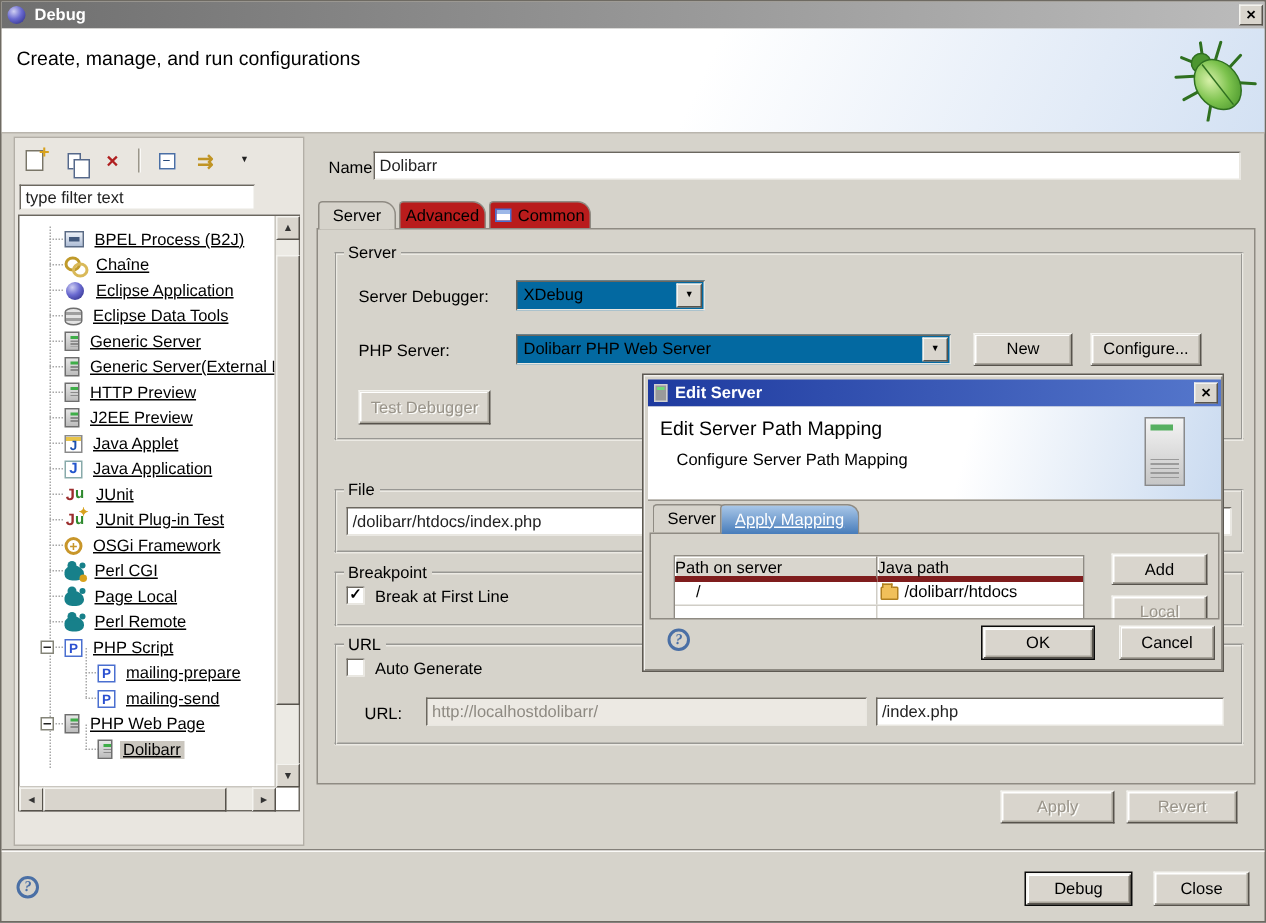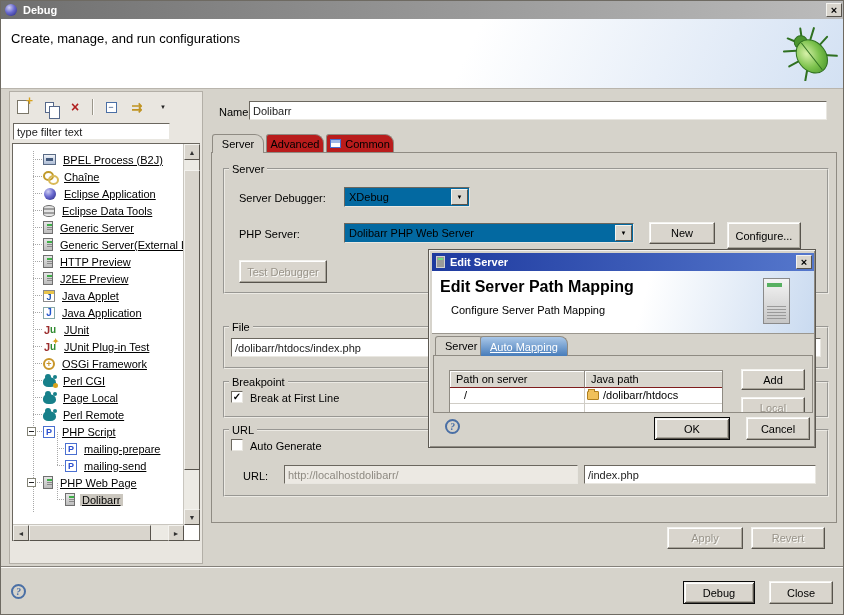--- a/index.html
+++ b/index.html
@@ -103,31 +103,31 @@
   .sepline{left:0;top:565px;width:844px;height:2px;border-top:1px solid #84807a;border-bottom:1px solid #fbfaf8;}
   .helpicon{width:15px;height:15px;border-radius:50%;border:2px solid #4a6fa5;color:#4a6fa5;font-family:"Liberation Serif",serif;font-weight:bold;font-style:italic;font-size:10px;display:flex;align-items:center;justify-content:center;}
 
   
   .dialog{left:427px;top:248px;width:388px;height:199px;background:#d6d3cb;border:1px solid #5d5952;box-shadow:inset 1px 1px 0 #f2f1ee,inset -1px -1px 0 #8f8b83;z-index:50;}
   .dlg-titlebar{position:absolute;left:3px;top:3px;width:382px;height:18px;background:linear-gradient(90deg,#1e3a9f,#5577cc);display:flex;align-items:center;}
   .dlg-titlebar .ttl{color:#fff;font-weight:bold;margin-left:5px;}
   .mini-server{width:9px;height:12px;margin-left:4px;border:1px solid #d0d0d0;background:#9a9a9a;position:relative;flex:none;}
   .mini-server::before{content:"";position:absolute;left:1px;top:1px;width:5px;height:2px;background:#6fdc7a;}
   .dlg-header{position:absolute;left:3px;top:21px;width:382px;height:63px;background:linear-gradient(105deg,#ffffff 55%,#dce7f5 85%,#c9daf0);border-bottom:1px solid #9b978f;}
-  .dlg-header .h{font-size:16px;font-weight:bold;margin:7px 0 8px 8px;}
+  .dlg-header .h{font-size:13px;font-weight:normal;margin:7px 0 8px 8px;}
   .dlg-header .sub{margin:7px 0 0 19px;}
   .tower{position:absolute;right:24px;top:7px;width:27px;height:46px;background:linear-gradient(#f4f4f4,#c6c6c6);border:1px solid #8a8a8a;}
   .tower::before{content:"";position:absolute;left:3px;top:4px;width:15px;height:4px;background:#57b061;}
   .tower::after{content:"";position:absolute;left:3px;bottom:3px;width:19px;height:14px;background:repeating-linear-gradient(#9a9a9a 0 1px,transparent 1px 3px);}
   .dtab{position:absolute;top:86px;height:19px;border:1px solid #8f8b83;border-bottom:none;border-radius:3px 8px 0 0;display:flex;align-items:center;padding:0 9px;background:#d6d3cb;}
   .dtab.activeblue{background:linear-gradient(#a9c7e8,#477cba);color:#fff;text-decoration:underline;z-index:3;height:20px;}
   .dlg-content{position:absolute;left:4px;top:105px;width:380px;height:58px;border:1px solid #8f8b83;overflow:hidden;background:#d6d3cb;}
   .ptable{position:absolute;left:15px;top:14px;width:274px;background:#fff;border:1px solid #8f8b83;}
   .ptable .hrow{display:flex;height:17px;}
-  .ptable .hcell{background:#d9d6ce;border-right:1px solid #8f8b83;border-bottom:1px solid #7f1d1d;box-shadow:inset 1px 1px 0 #fff;padding-left:6px;line-height:16px;flex:none;}
+  .ptable .hcell{background:#d9d6ce;border-right:1px solid #8f8b83;border-bottom:4px solid #7f1d1d;box-shadow:inset 1px 1px 0 #fff;padding-left:0;line-height:16px;flex:none;}
   .ptable .brow{display:flex;height:15px;}
   .ptable .bcell{border-right:1px solid #d0cdc6;line-height:15px;flex:none;display:flex;align-items:center;}
   .folder{width:12px;height:9px;background:#f0c05a;border:1px solid #b08020;border-radius:1px;position:relative;margin:0 4px 0 2px;flex:none;}
   .folder::before{content:"";position:absolute;left:0;top:-3px;width:5px;height:2px;background:#f0c05a;border:1px solid #b08020;border-bottom:none;}
   .dlg-bottom{position:absolute;left:3px;bottom:3px;width:382px;height:33px;}
 </style>
 </head>
 <body>
 
 <div class="screen">
@@ -329,21 +329,21 @@
   <div class="abs combo" style="left:343px;top:186px;width:126px">
     <span class="val">XDebug</span>
     <span class="drop">▼</span>
   </div>
   <span class="abs lbl" style="left:238px;top:224px">PHP Server:</span>
   <div class="abs combo" style="left:343px;top:222px;width:290px">
     <span class="val">Dolibarr PHP Web Server</span>
     <span class="drop">▼</span>
   </div>
   <div class="abs btn" style="left:648px;top:221px;width:66px;height:22px">New</div>
-  <div class="abs btn" style="left:726px;top:221px;width:74px;height:27px">Configure...</div>
+  <div class="abs btn" style="left:726px;top:221px;width:74px;height:22px">Configure...</div>
   <div class="abs btn disabled" style="left:238px;top:259px;width:88px;height:23px">Test Debugger</div>
 
   <fieldset class="grp" style="left:222px;top:320px;width:606px;height:48px">
     <legend>File</legend>
   </fieldset>
   <input class="abs tf" style="left: 230px; top: 337px; width: 590px; height: 19px;" value="/dolibarr/htdocs/index.php">
 
   <fieldset class="grp" style="left:222px;top:375px;width:606px;height:42px">
     <legend>Breakpoint</legend>
   </fieldset>
@@ -376,21 +376,21 @@
     <div class="dlg-header">
       <div class="h">Edit Server Path Mapping</div>
       <div class="sub">Configure Server Path Mapping</div>
       <span class="tower"></span>
     </div>
 
     <div class="dtab" style="left:6px">
         <span>Server</span>
       </div>
     <div class="dtab activeblue" style="left:51px">
-        <span>Auto Mapping</span>
+        <span>Apply Mapping</span>
       </div>
 
     <div class="dlg-content">
       <div class="ptable">
         <div class="hrow">
           <span class="hcell" style="width:135px">Path on server</span>
           <span class="hcell" style="width:137px;border-right:none">Java path</span>
         </div>
         <div class="brow">
           <span class="bcell" style="width:135px;padding-left:14px">/</span>

